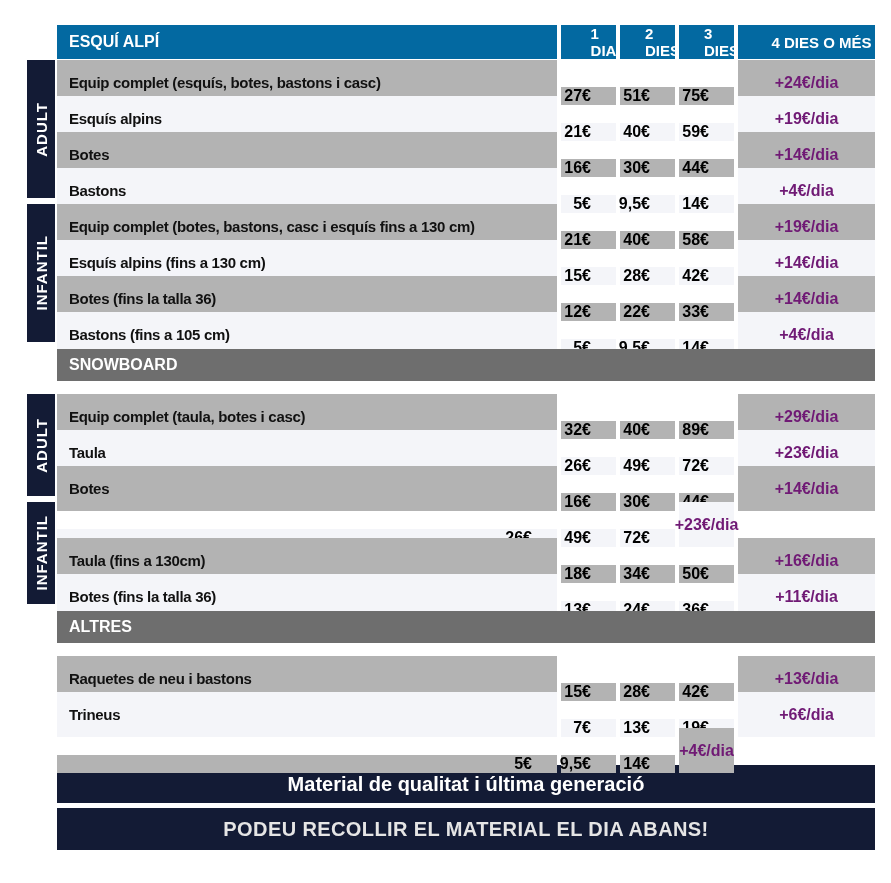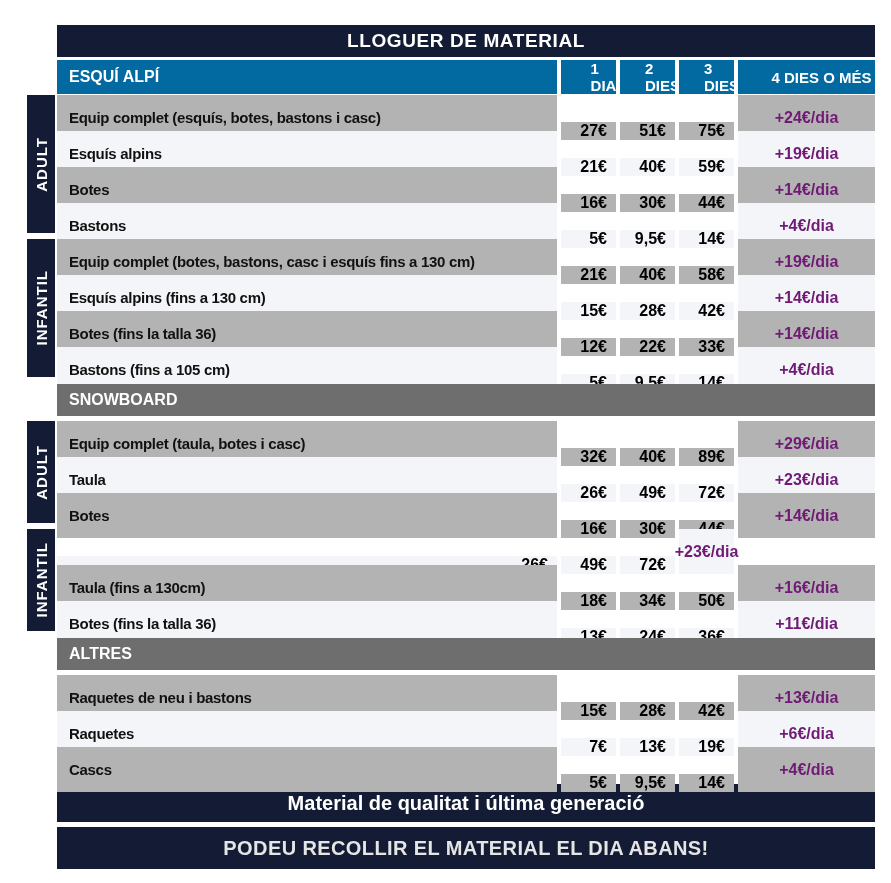--- a/index.html
+++ b/index.html
@@ -23,57 +23,56 @@
     display:grid;grid-template-columns:1fr 55px 55px 55px 137px;
     column-gap:4px;height:32px;margin-bottom:3px;
   }
   .sh-grid > div{background:#0369a1;color:#ffffff;display:flex;align-items:center;}
   .sh-name{padding-left:12px;font-size:16px;}
   .sh-col{justify-content:center;font-size:15px;padding-left:30px;}
 
   
   .sh-bar{
     height:32px;background:#6e6e6e;color:#ffffff;font-size:16px;
-    display:flex;align-items:center;padding-left:12px;margin-bottom:5px;
+    display:flex;align-items:center;padding-left:12px;margin-bottom:13px;
   }
 
   .group{position:relative;}
   .side{
     position:absolute;left:-30px;top:0;width:28px;height:calc(100% - 3px);
     background:#131b35;color:#ffffff;display:flex;align-items:center;justify-content:center;
   }
   .side span{
     writing-mode:vertical-rl;transform:rotate(180deg);
     font-size:15px;letter-spacing:1px;white-space:nowrap;
   }
 
   .row{
     display:grid;grid-template-columns:1fr 55px 55px 55px 137px;
     column-gap:4px;height:33px;margin-bottom:3px;color:#111111;
   }
   .row > div{display:flex;align-items:center;}
   .row.gray  > div{background:#b3b3b3;}
   .row.light > div{background:#f4f5f9;}
   .cell-label{padding-left:12px;font-size:15px;letter-spacing:-0.3px;white-space:nowrap;overflow:hidden;}
-  .cell-price{justify-content:flex-end;padding-right:9px;font-size:16px;color:#000;margin-top:27px;}
+  .cell-price{justify-content:flex-end;padding-right:25px;font-size:16px;color:#000;margin-top:27px;}
   .cell-rate{justify-content:center;font-size:16px;color:#701a75;}
 
   .banner{
     background:#131b35;display:flex;align-items:center;justify-content:center;
     font-size:20px;
   }
   .banner.quality{height:38px;color:#ffffff;margin-top:4px;}
   .banner.pickup{height:42px;color:#e5e5e5;margin-top:5px;letter-spacing:.4px;}
 </style>
 </head>
 <body>
 
 <div class="page">
   <div class="main">
-    <div class="titlebar">LLOGUER DE MATERIAL</div>
     <div>
         <div class="section">
           <div class="sh-grid">
             <div class="sh-name">ESQUÍ ALPÍ</div>
             <div class="sh-col">1 DIA</div>
             <div class="sh-col">2 DIES</div>
             <div class="sh-col">3 DIES</div>
             <div class="sh-col">4 DIES O MÉS</div>
           </div>
           <div class="group">
@@ -201,28 +200,27 @@
           <div class="sh-bar">ALTRES</div>
           <div class="group">
             <div class="row gray">
               <div class="cell-label">Raquetes de neu i bastons</div>
               <div class="cell-price">15€</div>
               <div class="cell-price">28€</div>
               <div class="cell-price">42€</div>
               <div class="cell-rate">+13€/dia</div>
             </div>
             <div class="row light">
-              <div class="cell-label">Raquetes</div>
+              <div class="cell-label">Trineus</div>
               <div class="cell-price">7€</div>
               <div class="cell-price">13€</div>
               <div class="cell-price">19€</div>
               <div class="cell-rate">+6€/dia</div>
             </div>
             <div class="row gray">
-              <div class="cell-label">Cascs</div>
               <div class="cell-price">5€</div>
               <div class="cell-price">9,5€</div>
               <div class="cell-price">14€</div>
               <div class="cell-rate">+4€/dia</div>
             </div>
           </div>
         </div>
       </div>
     <div class="banner quality">Material de qualitat i última generació</div>
     <div class="banner pickup">PODEU RECOLLIR EL MATERIAL EL DIA ABANS!</div>

